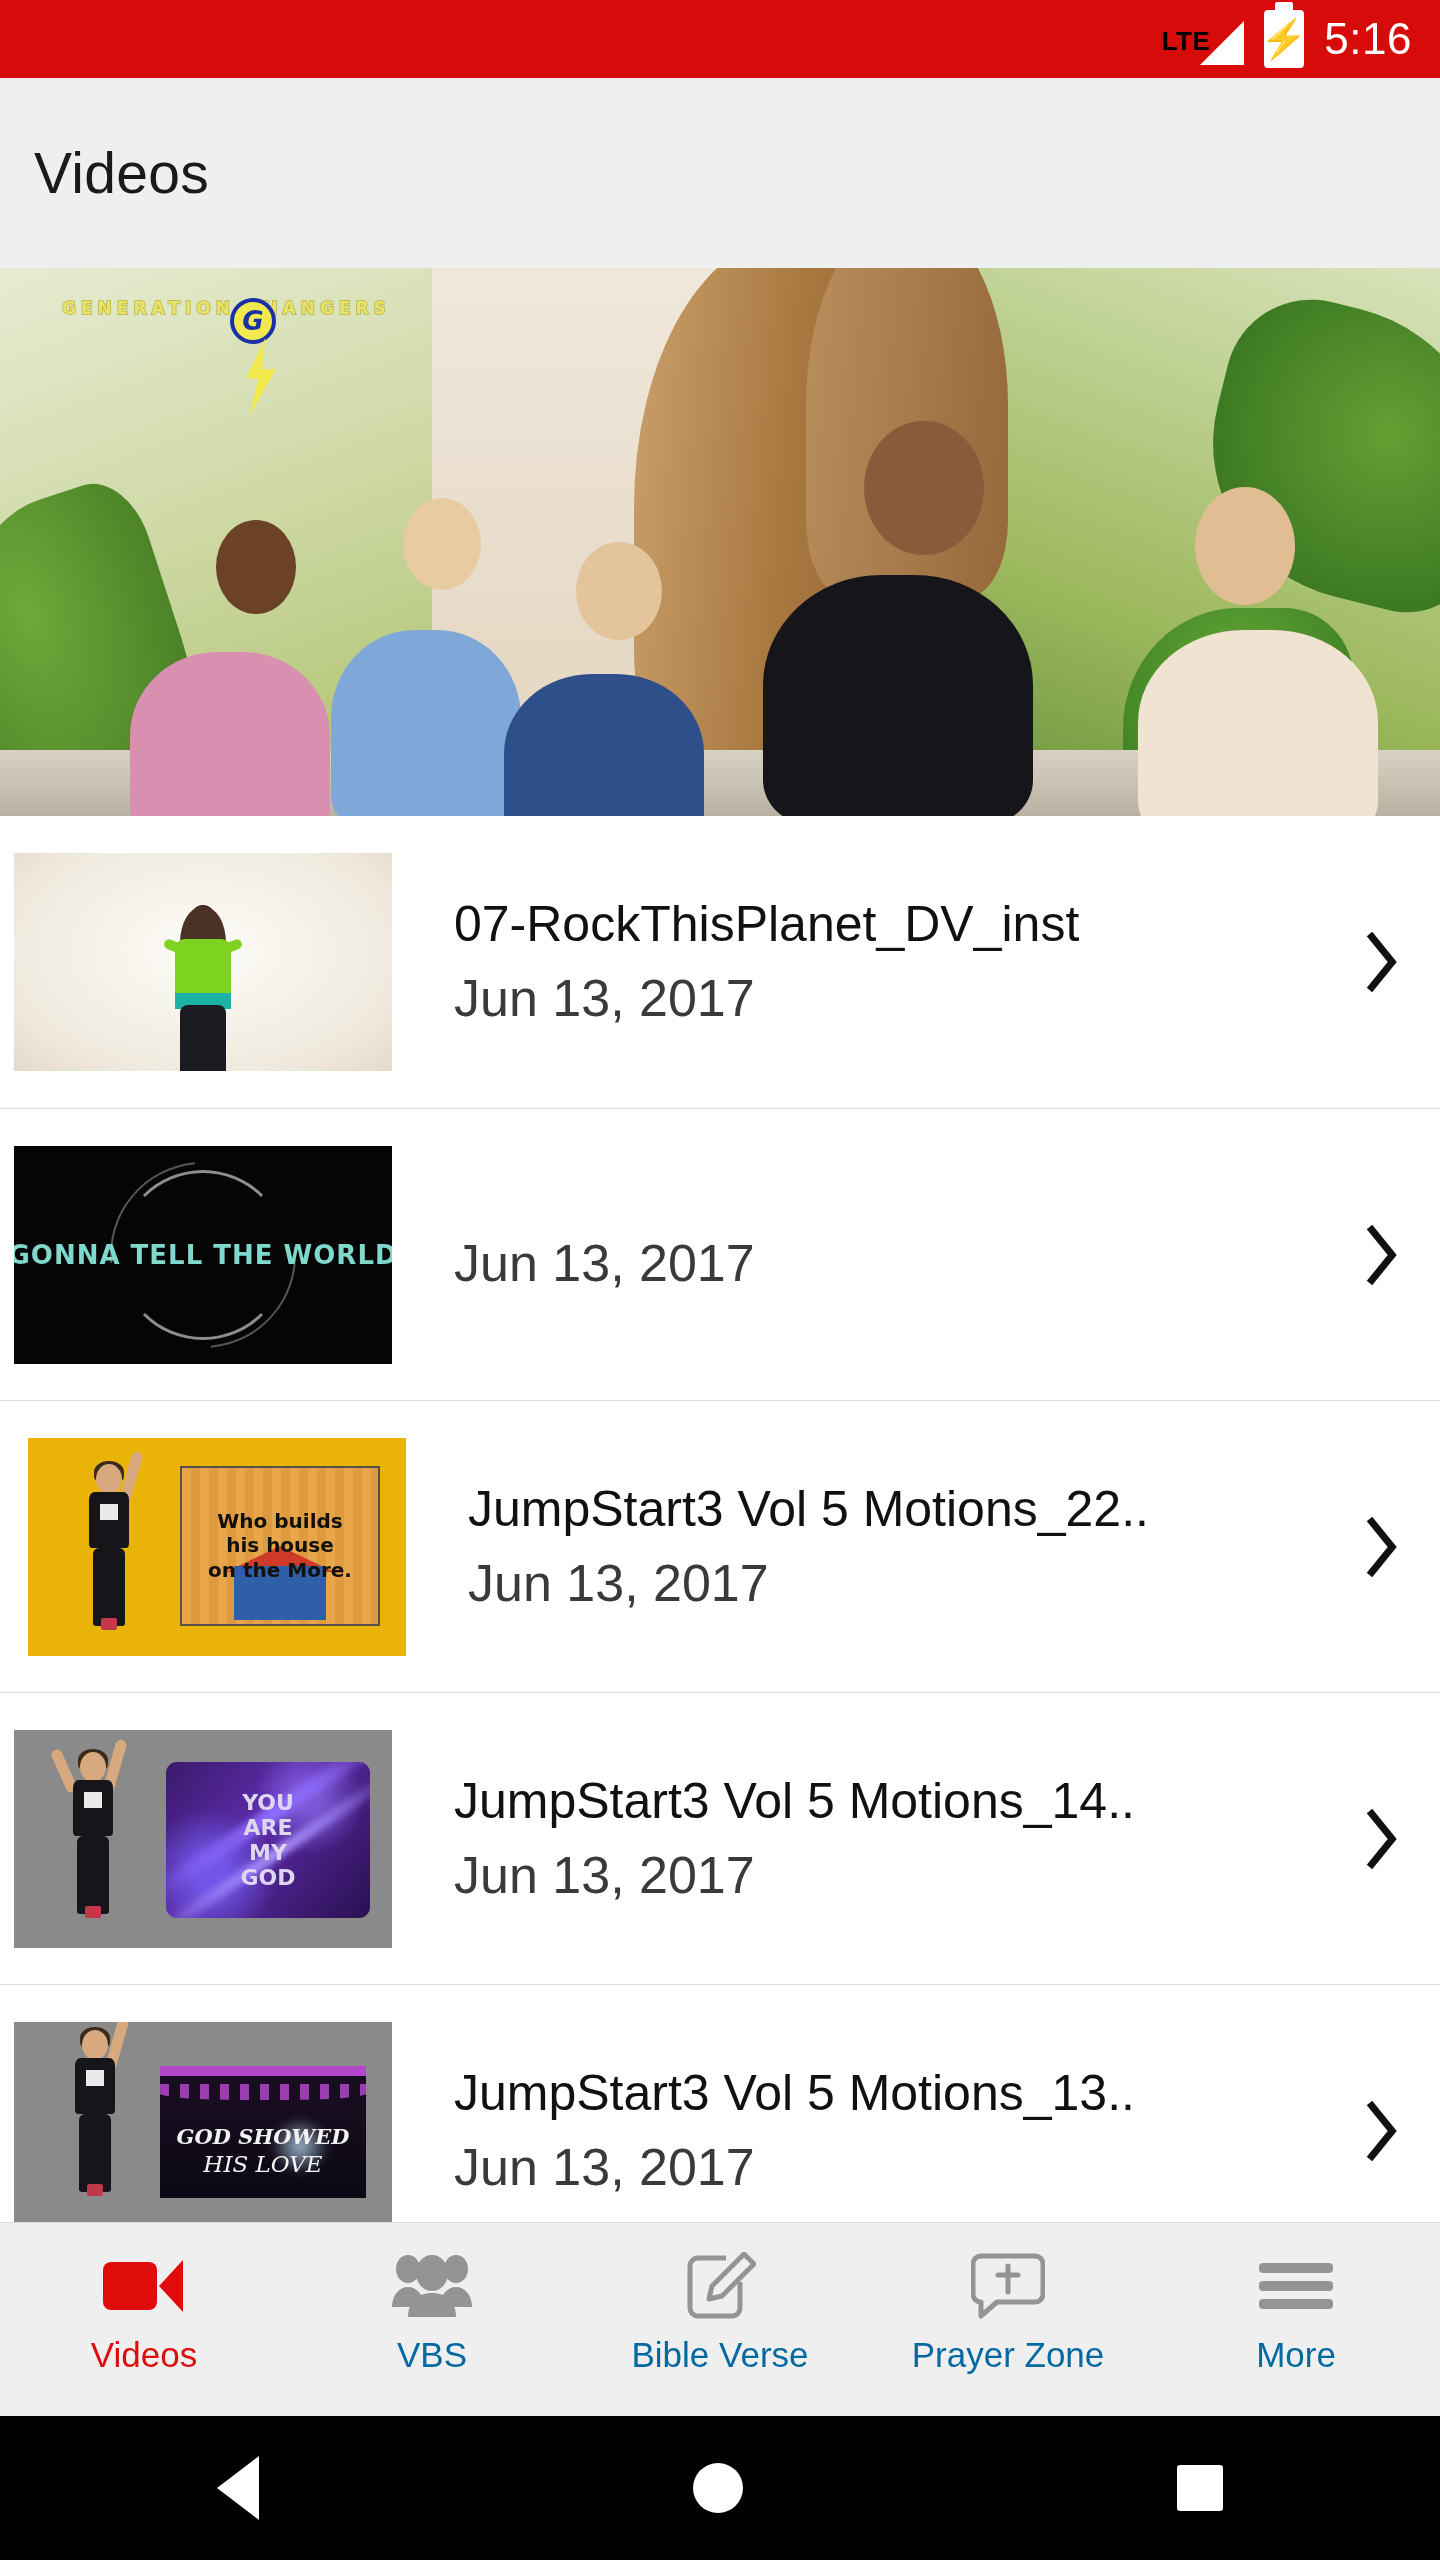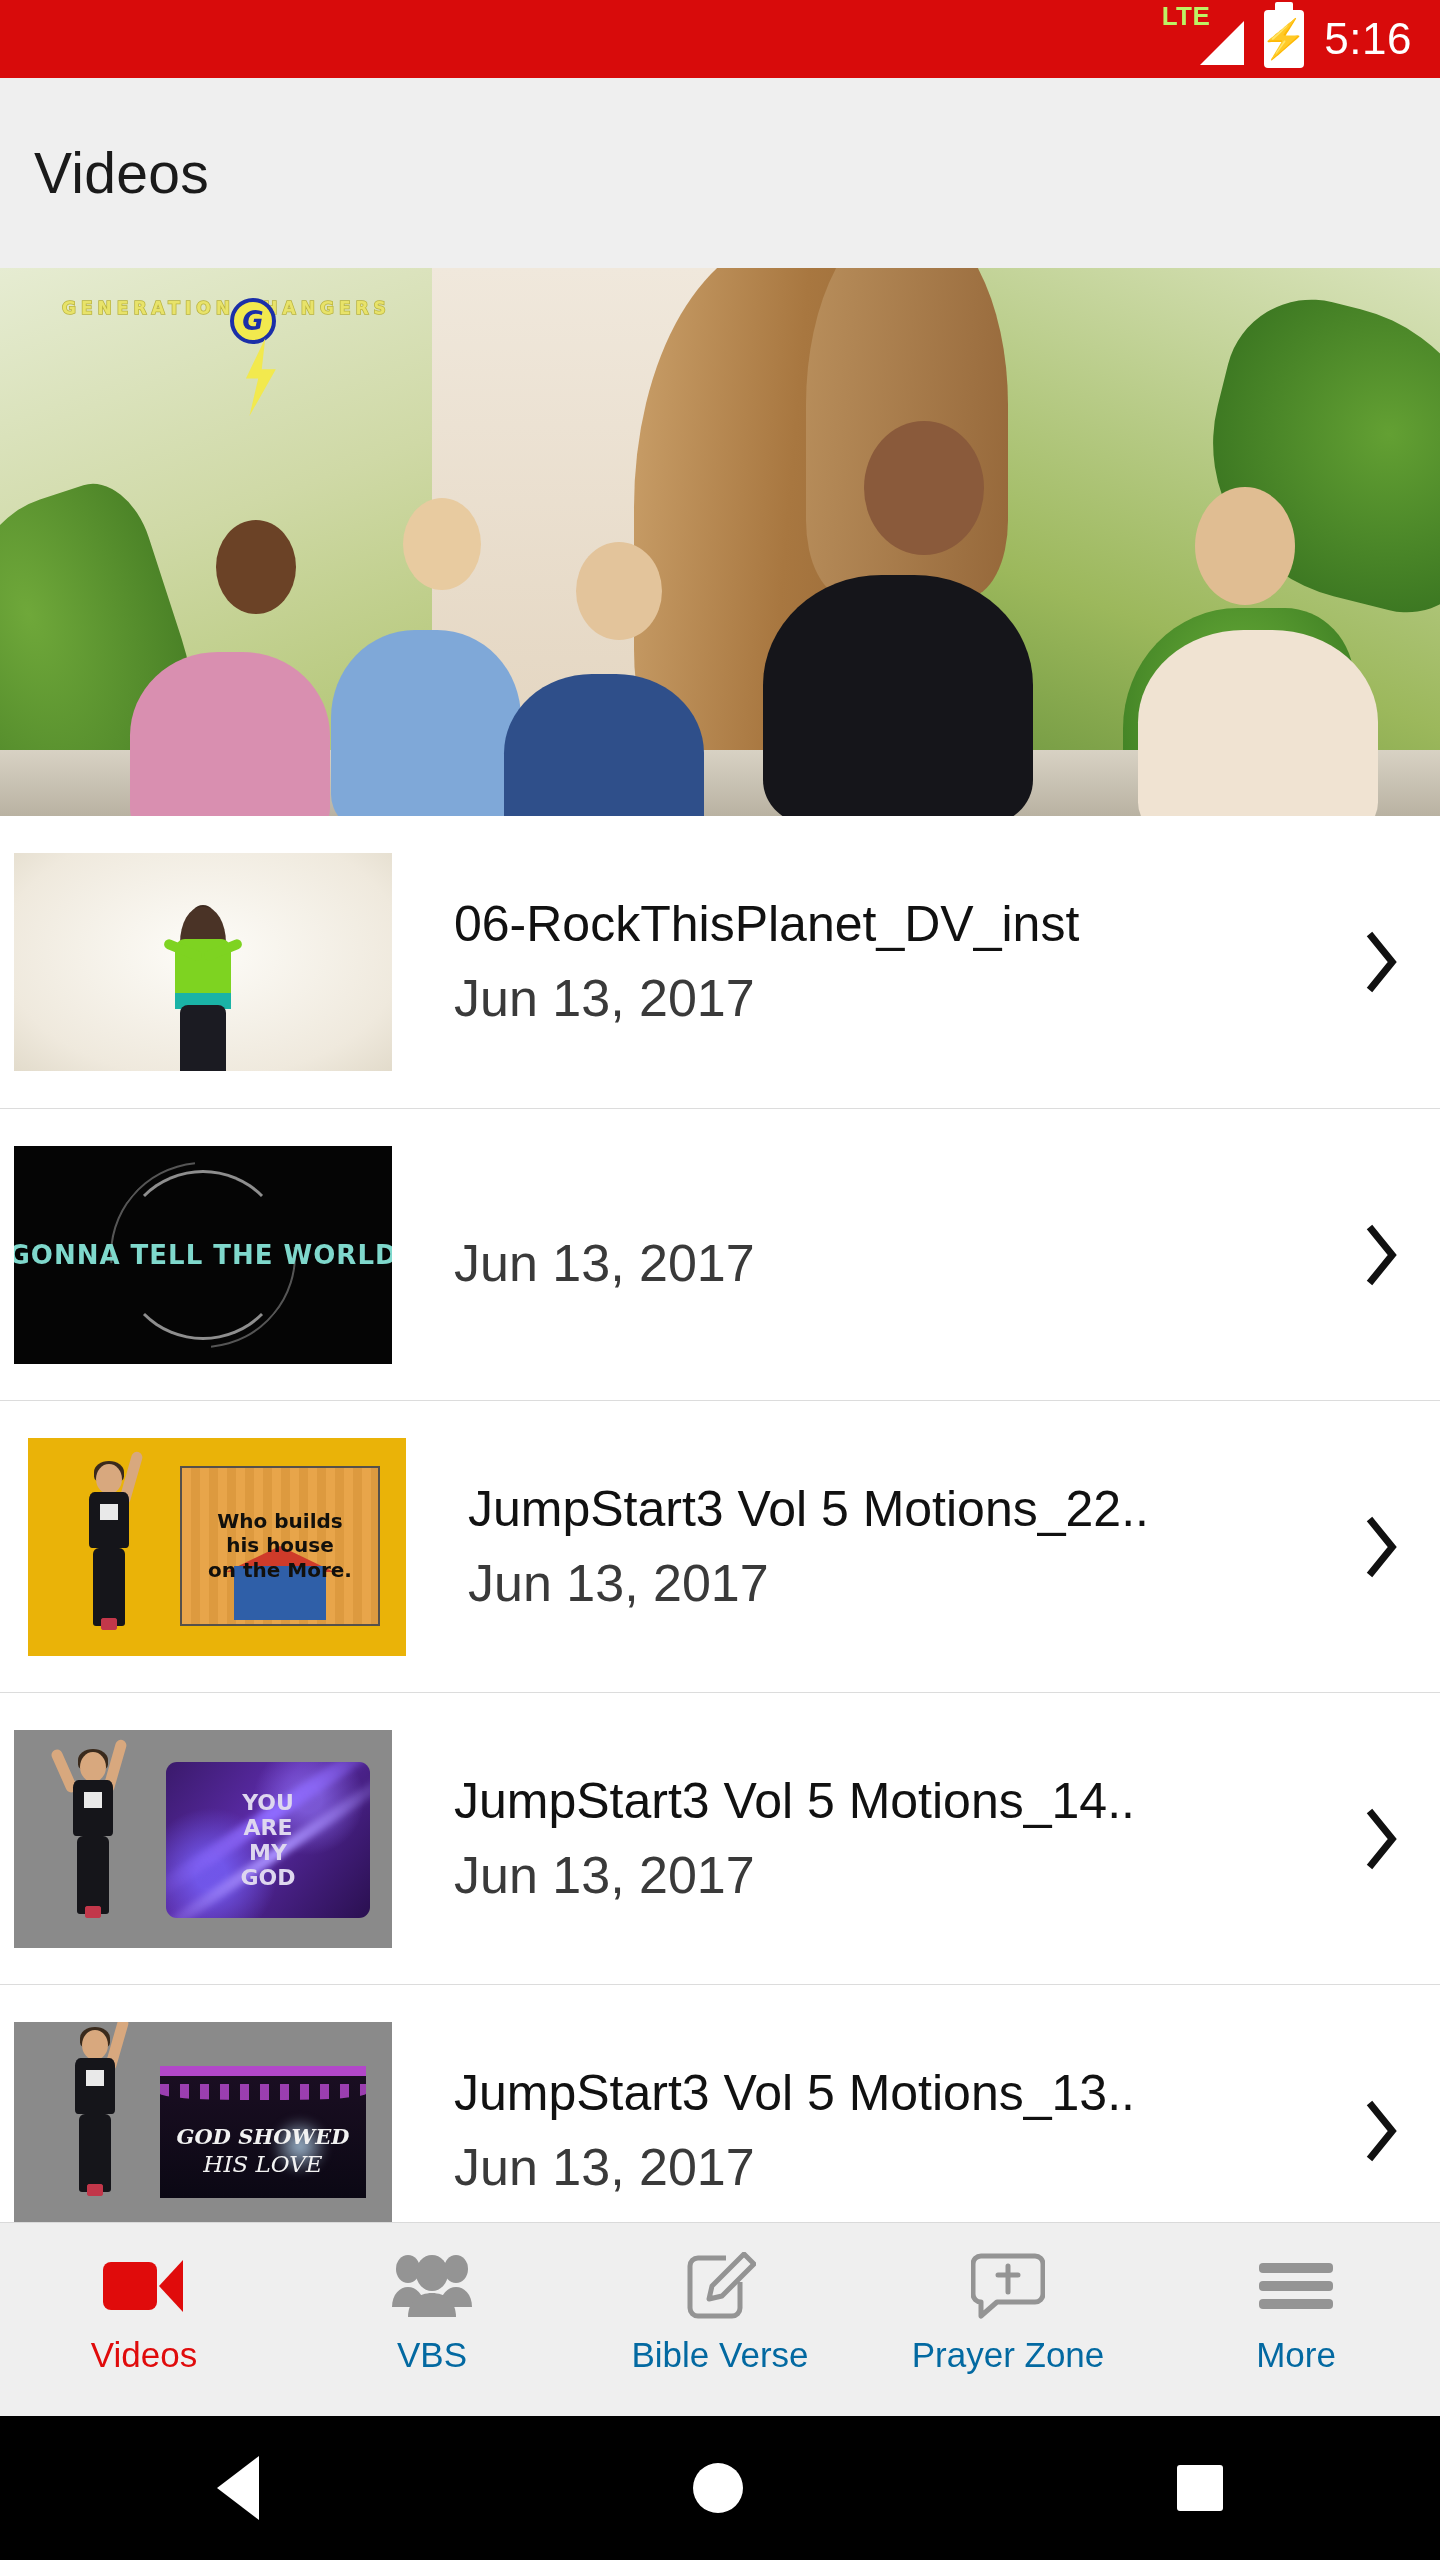--- a/index.html
+++ b/index.html
@@ -11,22 +11,22 @@
   }
   #app { position:relative; width:1440px; height:2560px; background:#fff; }
 
   
   .statusbar{
     position:absolute; top:0; left:0; width:1440px; height:78px;
     background:#d80b0b; display:flex; align-items:center;
     justify-content:flex-end; padding-right:28px; gap:20px;
   }
   .sb-lte{ display:flex; align-items:flex-end; height:52px; }
-  .sb-lte-txt{ color:#bef264; font-size:26px; font-weight:bold; letter-spacing:0.5px;
-               line-height:1; margin-bottom:36px; }
+  .sb-lte-txt{ color:#000000; font-size:26px; font-weight:bold; letter-spacing:0.5px;
+               line-height:1; margin-bottom:11px; }
   .sb-tri{ width:0; height:0; border-left:44px solid transparent;
            border-bottom:44px solid #fff; margin-left:-10px; }
   .sb-batt{ position:relative; width:40px; height:58px; background:#fff;
             border-radius:4px; display:flex; align-items:center; justify-content:center; }
   .sb-batt:before{ content:""; position:absolute; top:-8px; left:11px;
                    width:18px; height:8px; background:#fff; border-radius:2px 2px 0 0; }
   .sb-bolt{ color:#d80b0b; font-size:38px; line-height:1; font-weight:bold; }
   .sb-time{ color:#fff; font-size:44px; line-height:1; letter-spacing:0.5px; }
 
   
@@ -297,21 +297,21 @@
           <div class="t1-hair"></div>
             <div class="t1-head"></div>
           <div class="t1-shirt"></div>
             <div class="t1-armL"></div>
             <div class="t1-armR"></div>
           <div class="t1-teal"></div>
             <div class="t1-legs"></div>
         </div>
       </div>
       <div class="row-text">
-        <div class="row-title">06-RockThisPlanet_DV_inst</div>
+        <div class="row-title">07-RockThisPlanet_DV_inst</div>
         <div class="row-date">Jun 13, 2017</div>
       </div>
       <div class="chev">
         <svg viewBox="0 0 24 40">
             <polyline points="6,4 19,20 6,36" fill="none" stroke="#111" stroke-width="4"></polyline>
           </svg>
       </div>
     </div>
 
     <div class="row">

